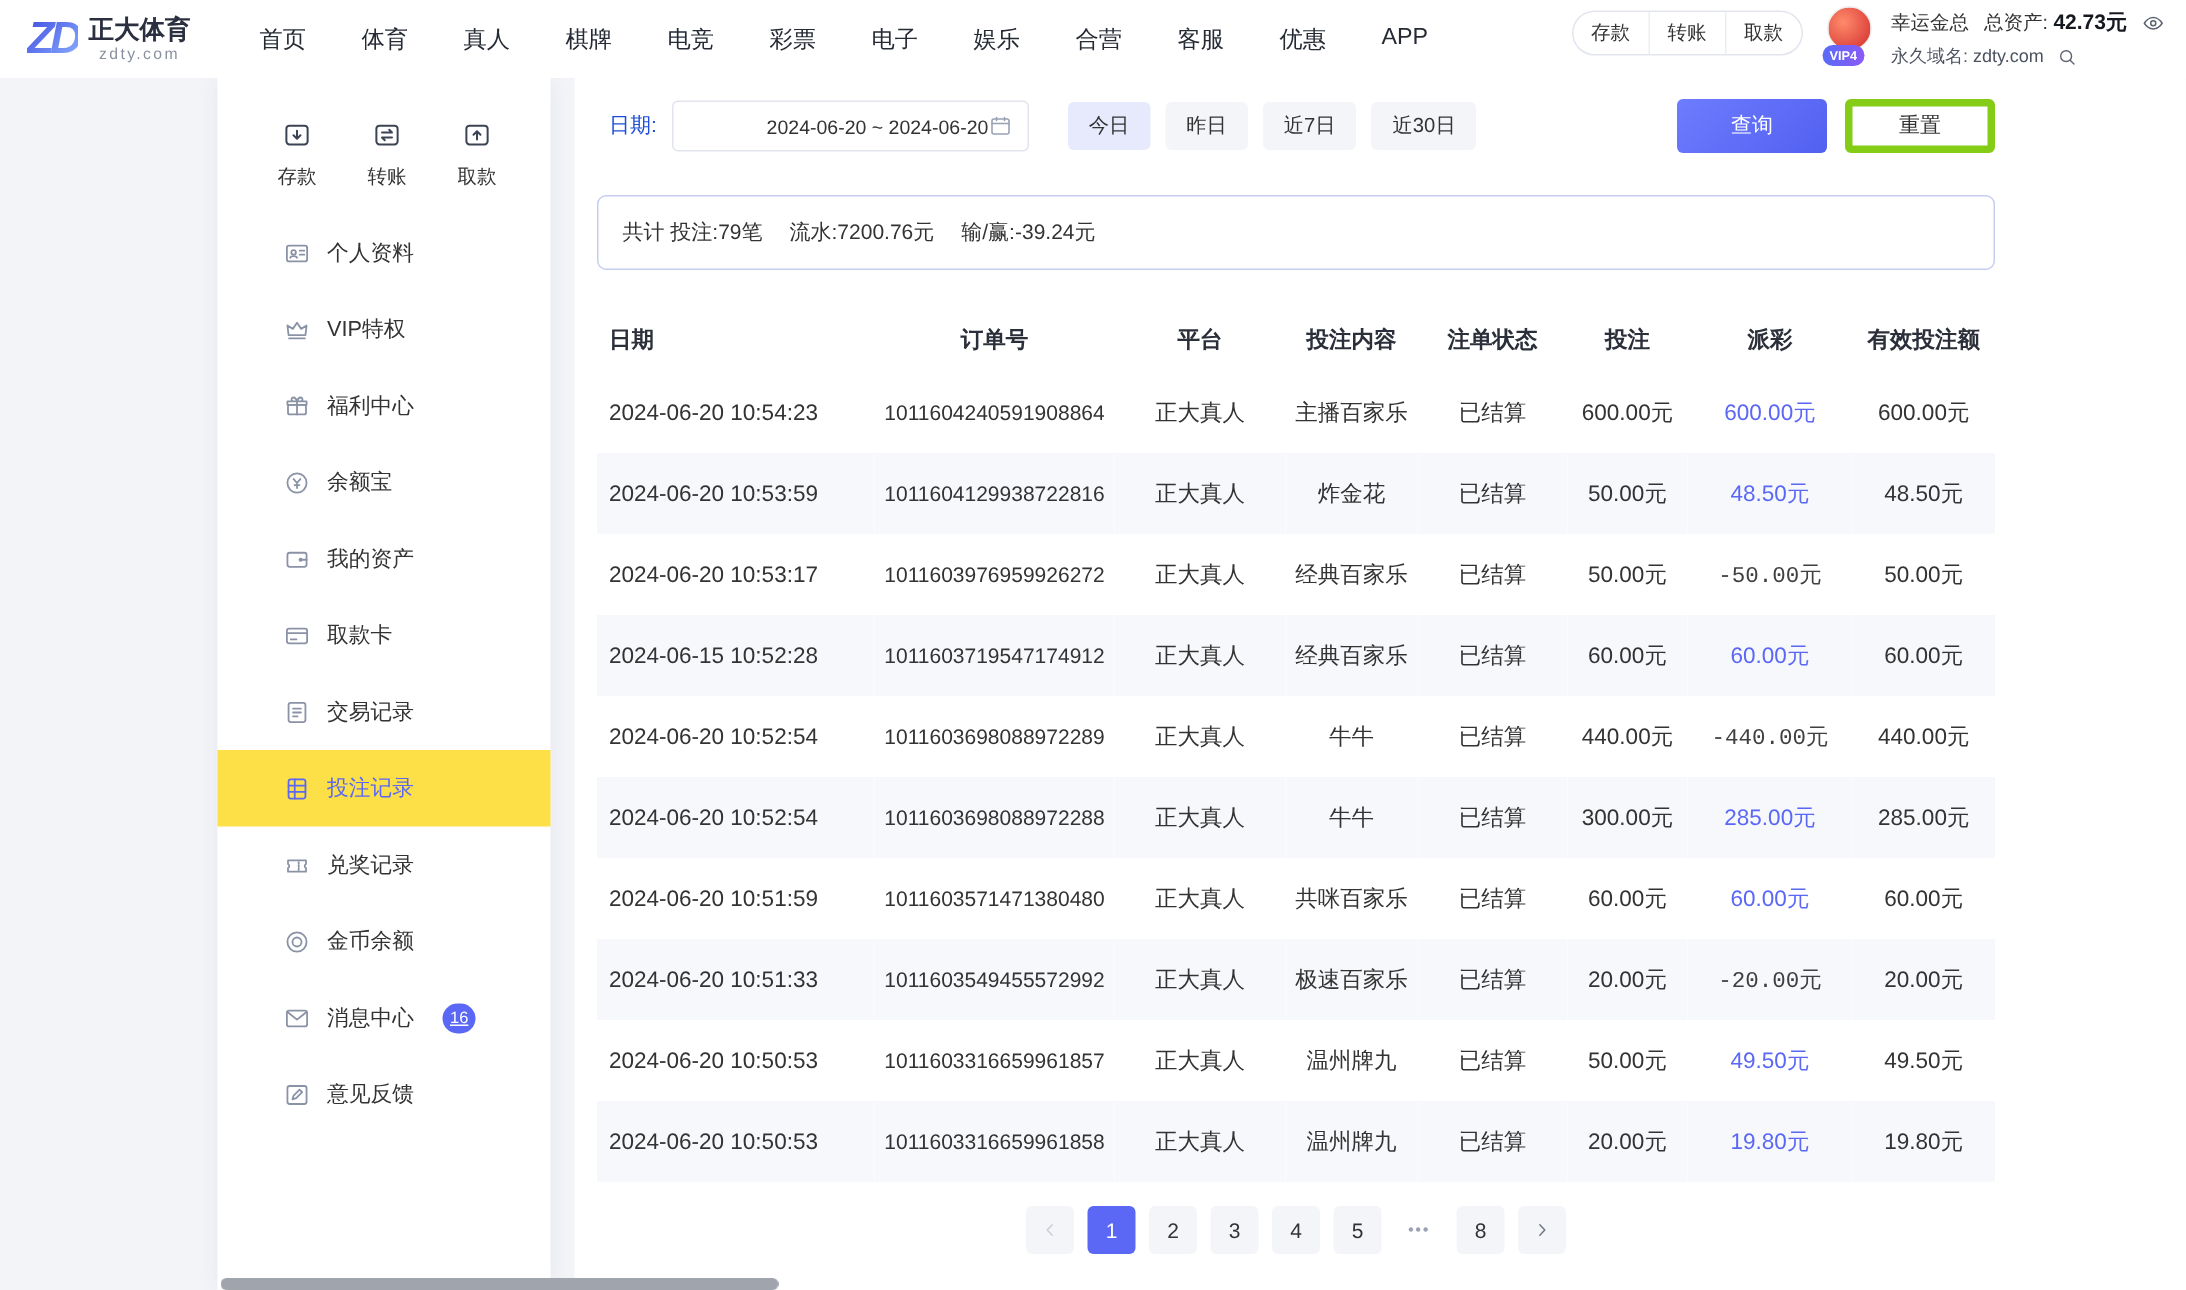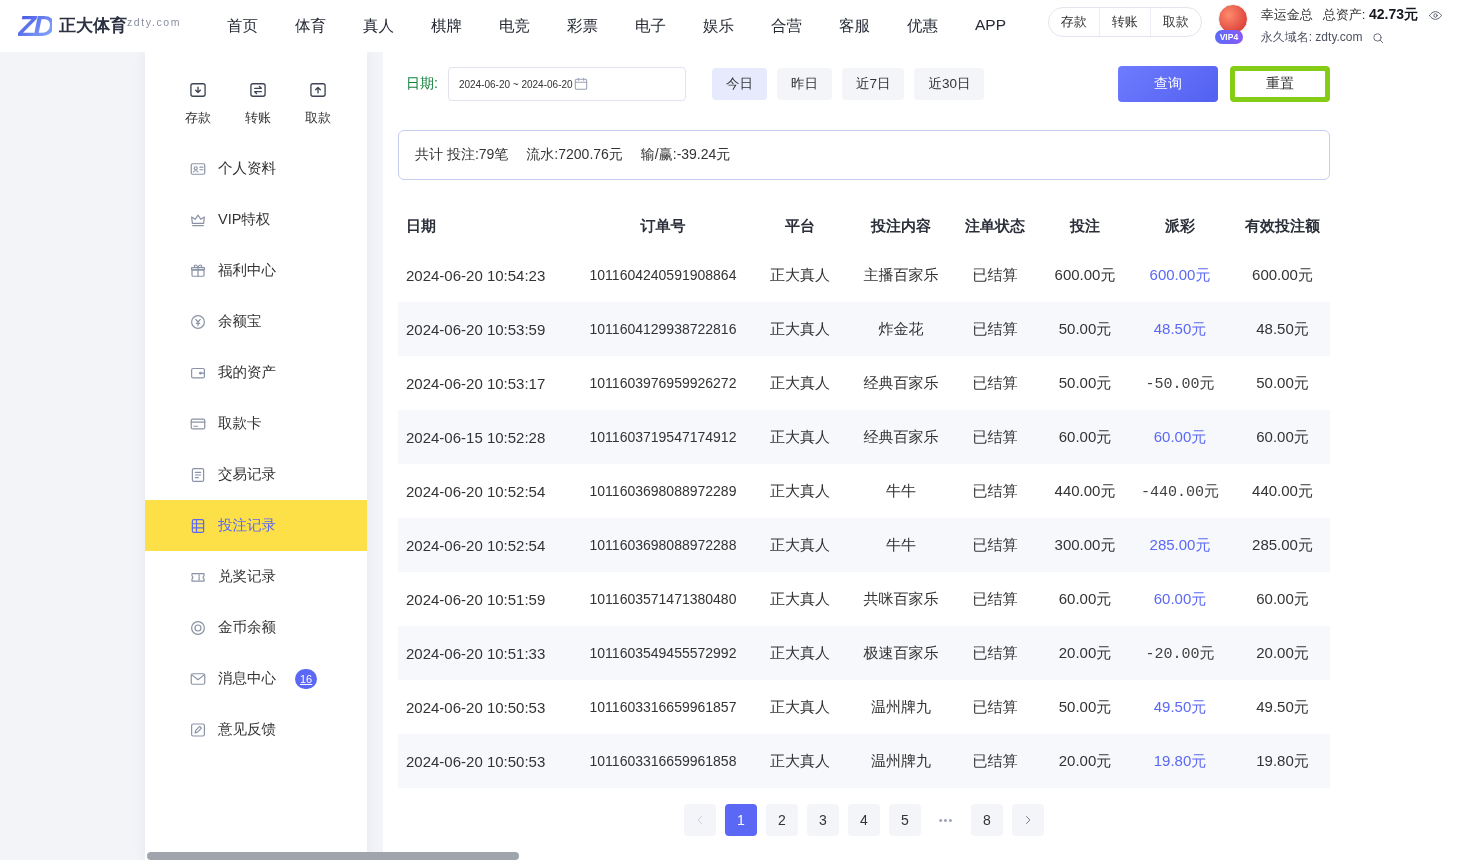--- a/index.html
+++ b/index.html
@@ -7,21 +7,21 @@
     font-family:"Liberation Sans","DejaVu Sans",sans-serif;color:#333;}
   .icon{display:inline-flex;line-height:0;}
   .icon svg{width:1em;height:1em;fill:none;stroke:currentColor;stroke-width:1.6;
     stroke-linecap:round;stroke-linejoin:round;display:block;}
 
   
   .topbar{height:52px;display:flex;align-items:center;padding:0 14px 0 18px;background:#fff;position:relative;z-index:5;}
   .logo{display:flex;align-items:center;gap:7px;cursor:pointer;text-align:center;}
   .logo-mark{font-size:30px;font-weight:900;font-style:italic;letter-spacing:-3px;
     background:linear-gradient(135deg,#3d4ae0,#8fb3ff);-webkit-background-clip:text;background-clip:text;color:transparent;}
-  .logo-text{display:flex;flex-direction:row;line-height:1.15;}
+  .logo-text{display:flex;flex-direction:column;line-height:1.15;}
   .logo-cn{font-size:17px;font-weight:700;color:#2a3040;}
   .logo-en{font-size:10.5px;color:#8a90a0;letter-spacing:1.6px;}
   .nav{display:flex;gap:37px;margin-left:46px;font-size:15.5px;color:#252a34;}
   .nav-item{cursor:pointer;white-space:nowrap;}
   .topbar-right{margin-left:auto;display:flex;align-items:flex-start;gap:16px;}
   .wallet-pill{display:flex;align-items:center;height:30px;border:1px solid #e3e5ee;border-radius:16px;font-size:13px;margin-top:3px;background:#fff;}
   .wp-item{padding:0 12px;border-right:1px solid #ebedf4;cursor:pointer;line-height:28px;}
   .wp-item:last-child{border-right:none;}
   .user-block{display:flex;gap:9px;}
   .avatar-col{position:relative;width:34px;height:44px;}
@@ -46,23 +46,23 @@
   .menu-item.active{background:#fde047;color:#5a68f5;}
   .menu-item.active .icon{color:#5a68f5;}
   .badge{margin-left:8px;background:#5a68f5;color:#fff;font-size:11px;min-width:20px;height:20px;
     border-radius:10px;display:flex;align-items:center;justify-content:center;padding:0 5px;text-decoration:underline;}
 
   .content{flex:1;background:#fff;margin-left:16px;padding:14px 0 0 15px;}
   .inner{width:932px;}
 
   
   .filter-row{display:flex;align-items:center;height:36px;}
-  .date-label{font-size:14px;color:#15803d;margin:0 10px 0 8px;}
-  .date-input{display:flex;align-items:center;justify-content:flex-start;width:238px;height:34px;
-    border:1px solid #e2e4ed;border-radius:4px;padding:0 10px;font-size:10px;color:#333;background:#fff;cursor:text;}
+  .date-label{font-size:14px;color:#1d4ed8;margin:0 10px 0 8px;}
+  .date-input{display:flex;align-items:center;justify-content:flex-end;width:238px;height:34px;
+    border:1px solid #e2e4ed;border-radius:4px;padding:0 10px;font-size:13px;color:#333;background:#fff;cursor:text;}
   .date-input .icon{font-size:16px;color:#9aa1b4;cursor:pointer;}
   .range-group{display:flex;gap:10px;margin-left:26px;}
   .range-btn{height:32px;padding:16px 14px;border-radius:4px;font-size:13.5px;color:#333;
     display:flex;align-items:center;cursor:pointer;background:#f4f5f9;}
   .range-btn.active{background:#e7eafd;}
   .filter-actions{margin-left:auto;display:flex;gap:12px;}
   .btn{height:36px;width:100px;border-radius:4px;font-size:14px;display:flex;align-items:center;justify-content:center;cursor:pointer;}
   .btn-primary{background:linear-gradient(135deg,#6e7cff,#5260f0);color:#fff;}
   .btn-ghost{background:#fff;border:5px solid #84cc16;color:#333;}
 

